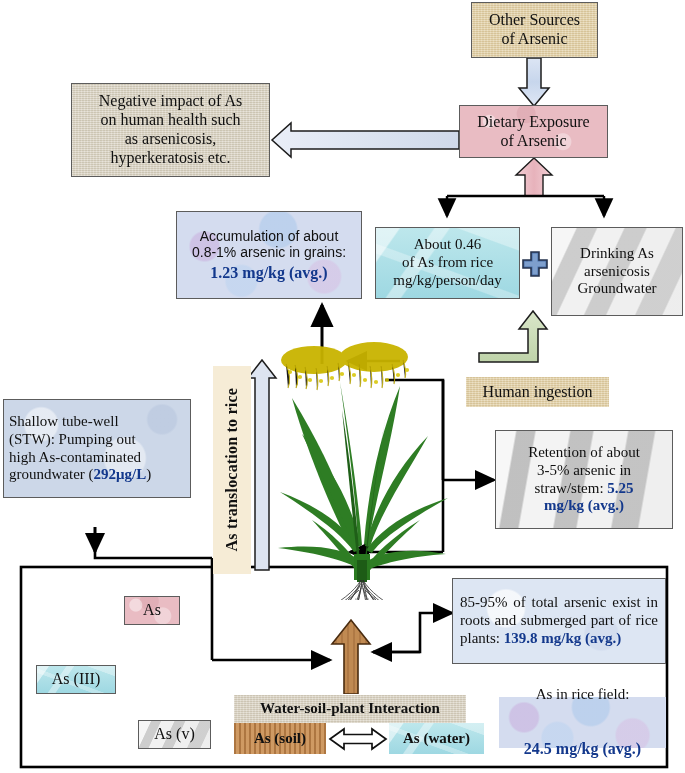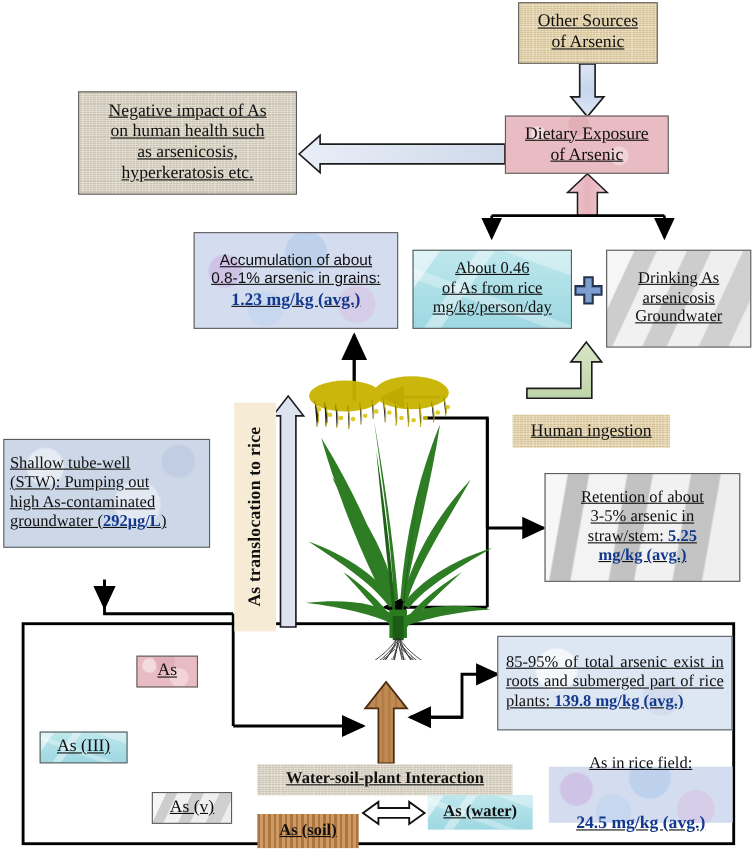--- a/index.html
+++ b/index.html
@@ -12,21 +12,21 @@
   .stage{position:absolute;left:0;top:0;width:685px;height:773px;}
 
   
   .box{
     position:absolute;box-sizing:border-box;
     border:1px solid #5c5c5c;
     display:flex;align-items:center;justify-content:center;
     text-align:center;line-height:1.18;color:#101010;
     font-family:"Liberation Serif", serif;
   }
-  .box .inner{padding:2px 5px;width:100%;text-decoration:underline;}
+  .box .inner{padding:2px 5px;width:100%;}
 
   
   .tan   {background:#e3d2a8;
           background-image:
             repeating-linear-gradient(0deg, rgba(255,255,255,.22) 0 1px, rgba(150,120,70,.10) 1px 2px),
             repeating-linear-gradient(90deg, rgba(255,255,255,.15) 0 1px, rgba(150,120,70,.07) 1px 3px);}
   .pink  {background:#e9bcc3;
           background-image:
             radial-gradient(circle at 20% 30%, rgba(255,255,255,.45) 0 6px, transparent 7px),
             radial-gradient(circle at 70% 70%, rgba(255,255,255,.35) 0 8px, transparent 9px),
@@ -337,21 +337,21 @@
       <div class="val" style="font-size:16px;margin-top:36px;">24.5 mg/kg (avg.)</div>
     </div>
   </div>
 
   <div class="box beige" style="left:234px;top:695px;width:232px;height:28px;font-size:15px;font-weight:bold;border:none;">
     <div class="inner">
       <span>Water-soil-plant Interaction</span>
     </div>
   </div>
 
-  <div class="box brownfill" style="left:234px;top:723px;width:92px;height:31px;font-size:15px;font-weight:bold;border:none;margin-top:17px;">
+  <div class="box brownfill" style="left:234px;top:723px;width:92px;height:31px;font-size:15px;font-weight:bold;border:none;">
     <div class="inner">
       <span>As (soil)</span>
     </div>
   </div>
 
   <svg style="position:absolute;left:328px;top:726px;width:60px;height:26px;" viewBox="0 0 60 26">
     <path d="M2,13 L16,3 L16,8.5 L44,8.5 L44,3 L58,13 L44,23 L44,17.5 L16,17.5 L16,23 z" fill="#ffffff" stroke="#111" stroke-width="1.7"></path>
   </svg>
 
   <div class="box cyan" style="left:389px;top:723px;width:95px;height:31px;font-size:15px;font-weight:bold;border:none;">

